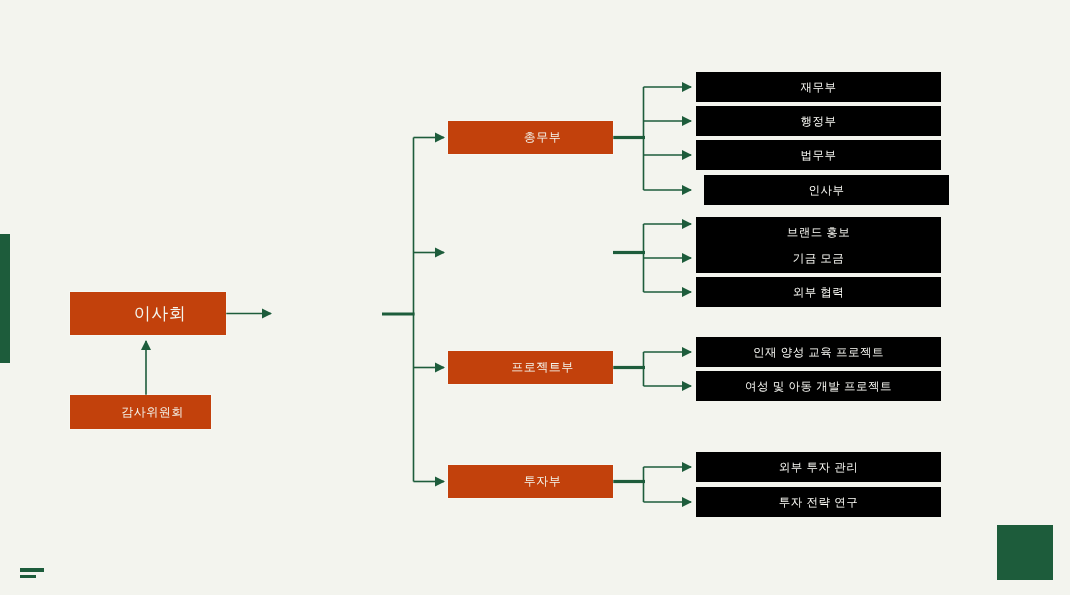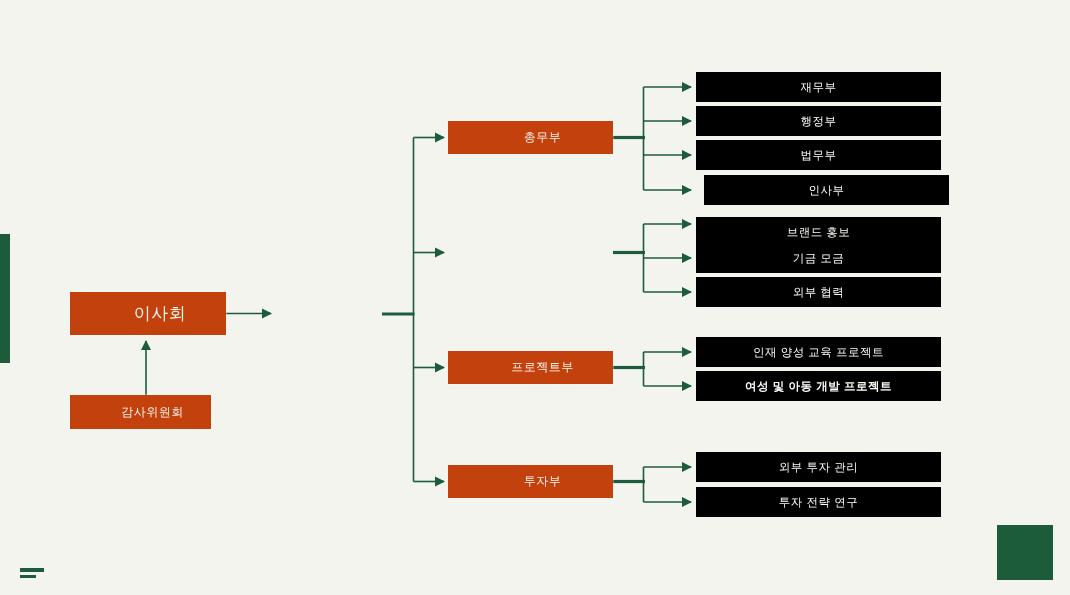--- a/index.html
+++ b/index.html
@@ -23,21 +23,21 @@
   .dark{background:#c2410c;box-shadow:0 0 0 1px rgba(255,255,255,0.25);padding-left:24px;}
   .light{background:#000000;}
   .board{left:70px;top:292px;width:156px;height:43px;font-size:17px;}
   .audit{left:70px;top:395px;width:141px;height:34px;font-size:12px;}
   .secretariat{left:275px;top:298px;width:107px;height:32px;font-size:12.5px;}
   .dept{left:448px;width:165px;height:33px;font-size:12px;}
   .dept.d0{top:121px;} .dept.d1{top:236px;} .dept.d2{top:351px;} .dept.d3{top:465px;}
   .child{left:696px;width:245px;height:30px;font-size:11.5px;color:#fdfdf8;}
   .c0{top:72px;} .c1{top:106px;} .c2{top:140px;} .c3{top:175px;margin-left:8px;}
   .c4{top:217px;} .c5{top:243px;} .c6{top:277px;}
-  .c7{top:337px;} .c8{top:371px;font-weight:bold;}
+  .c7{top:337px;} .c8{top:371px;}
   .c9{top:452px;} .c10{top:487px;}
   .accent-bar{
     position:absolute;left:0;top:234px;width:10px;height:129px;background:#1d5c3b;
   }
   .corner-square{
     position:absolute;left:997px;top:525px;width:56px;height:55px;background:#1d5c3b;
   }
   .menu-icon{position:absolute;left:20px;top:568px;width:24px;height:11px;cursor:pointer;}
   .menu-icon .bar1{position:absolute;left:0;top:0;width:24px;height:3.5px;background:#1d5c3b;}
   .menu-icon .bar2{position:absolute;left:0;top:6.5px;width:16px;height:3.5px;background:#1d5c3b;}

